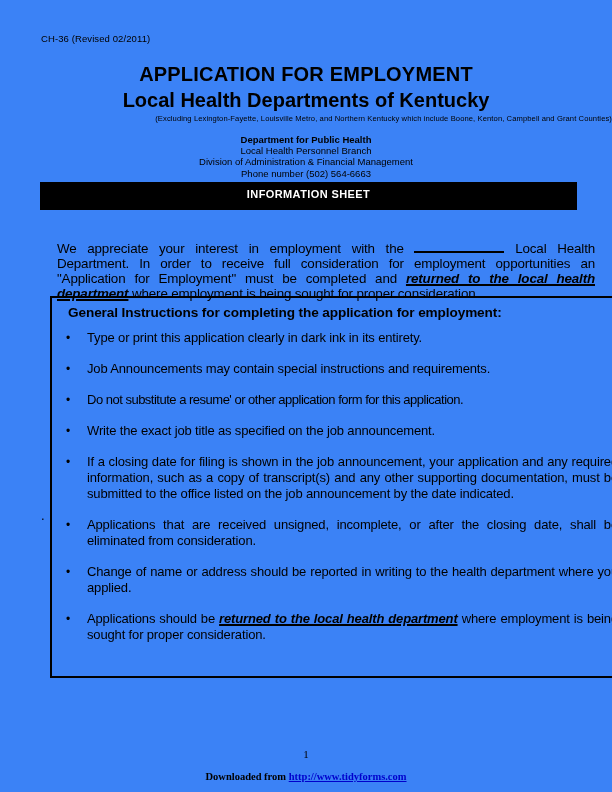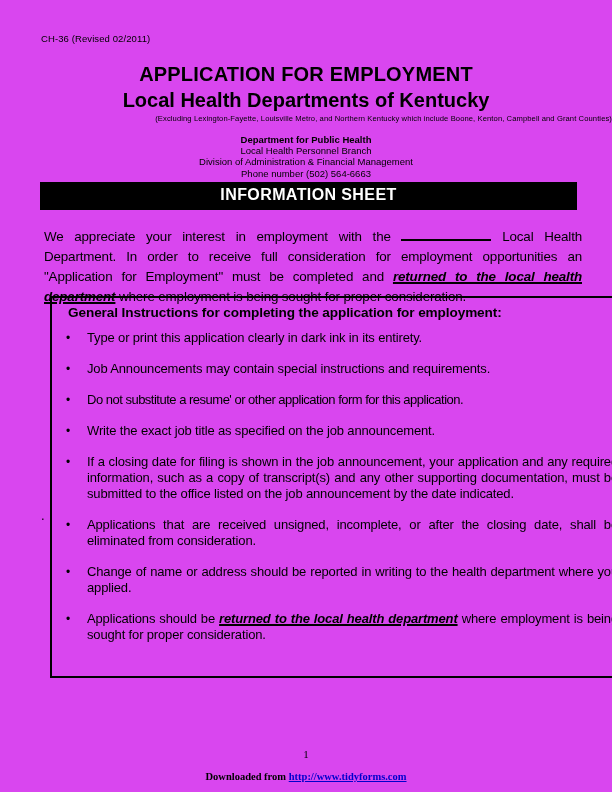--- a/index.html
+++ b/index.html
@@ -1,20 +1,20 @@
 <!DOCTYPE html>
 <html><head>
 <meta charset="utf-8">
 <style>
   html, body { margin: 0; padding: 0; background: #ffffff; }
   .page {
     position: relative;
     width: 612px;
     height: 792px;
-    background: #d946ef;
+    background: #3b82f6;
     color: #000;
     font-family: "Liberation Sans", "DejaVu Sans", sans-serif;
     overflow: hidden;
   }
   .form-code {
     position: absolute; left: 41px; top: 33px;
     font-size: 9.5px; letter-spacing: 0.1px;
   }
   .title1 {
     position: absolute; left: 0; right: 0; top: 63px;
@@ -29,26 +29,26 @@
     text-align: right; font-size: 7.6px; letter-spacing: 0.1px;
   }
   .dept {
     position: absolute; left: 0; right: 0; top: 134px;
     text-align: center; font-size: 9.5px; line-height: 11.2px;
   }
   .dept-bold { font-weight: bold; }
   .banner {
     position: absolute; left: 40px; top: 182px; width: 537px; height: 28px;
     background: #000000; color: #ffffff;
-    text-align: center; font-weight: bold; font-size: 16px;
+    text-align: center; font-weight: bold; font-size: 11px;
     line-height: 25px; letter-spacing: 0.4px;
   }
   .intro {
-    position: absolute; left: 40px; top: 223px; width: 538px; margin: 4px;
-    font-size: 13.4px; line-height: 20px; text-align: justify;
+    position: absolute; left: 40px; top: 223px; width: 538px; margin: 17px;
+    font-size: 13.4px; line-height: 15px; text-align: justify;
     letter-spacing: -0.15px;
   }
   .blank {
     display: inline-block; width: 90px; height: 11px;
     border-bottom: 2px solid #000;
   }
   .emph {
     font-weight: bold; font-style: italic;
     text-decoration: underline; text-decoration-thickness: 2px;
   }

